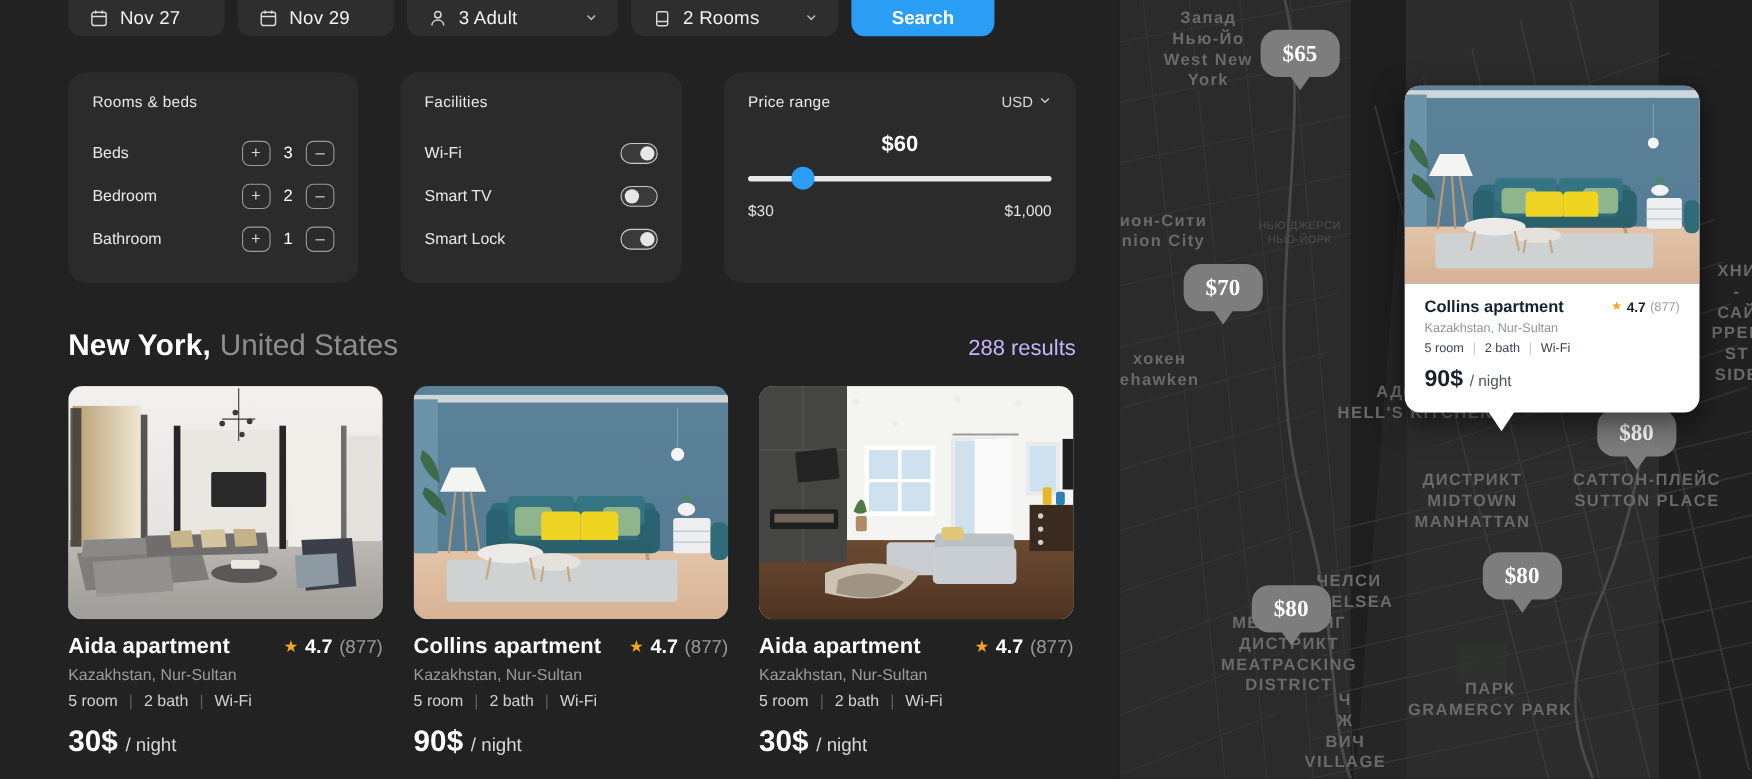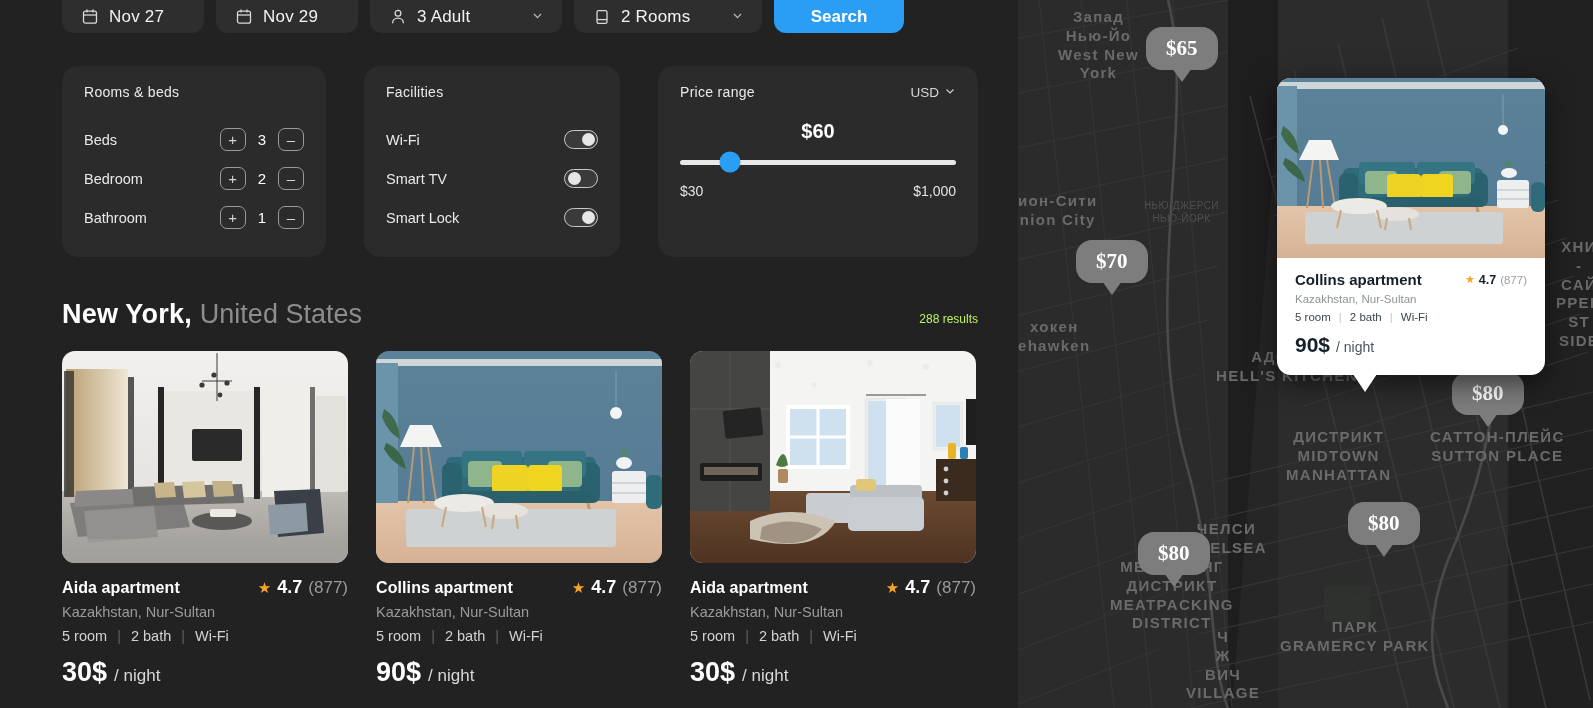--- a/index.html
+++ b/index.html
@@ -114,32 +114,32 @@
   .price-ends { display: flex; justify-content: space-between; margin-top: 12px; }
   .price-ends span { color: #e3e3e3; font-size: 14px; }
 
   
   .results-head {
     display: flex; align-items: baseline;
     padding: 42px 40px 0 62px;
   }
   .loc-city { color: #ffffff; font-size: 27px; font-weight: 700; letter-spacing: .2px; }
   .loc-country { color: #8d8d8d; font-size: 27px; font-weight: 400; margin-left: 8px; }
-  .results-count { margin-left: auto; color: #bef264; font-size: 12px; }
+  .results-count { margin-left: auto; color: #c4b5fd; font-size: 20px; }
 
   
   .cards { display: flex; gap: 28px; padding: 21px 0 0 62px; }
   .card { width: 286px; }
   .card-img {
     width: 286px; height: 212px; border-radius: 13px;
     overflow: hidden; position: relative; background: #333;
   }
   .card-img svg { display: block; width: 100%; height: 100%; }
   .card-title-row { display: flex; align-items: center; margin-top: 14px; }
-  .card-title { color: #fff; font-size: 16px; font-weight: 700; letter-spacing: .1px; }
+  .card-title { color: #fff; font-size: 20px; font-weight: 700; letter-spacing: .1px; }
   .card-rating { margin-left: auto; display: flex; align-items: center; gap: 6px; }
   .star { color: #F5A623; font-size: 15px; line-height: 1; }
   .rate-val { color: #ffffff; font-size: 18px; font-weight: 600; }
   .rate-cnt { color: #9a9a9a; font-size: 17px; }
   .card-sub { color: #9b9b9b; font-size: 14.5px; margin-top: 6px; }
   .card-meta { color: #d2d2d2; font-size: 14.5px; margin-top: 8px; display: flex; align-items: center; gap: 10px; }
   .card-meta .sep { color: #5e5e5e; }
   .card-price { margin-top: 13px; display: flex; align-items: baseline; gap: 7px; }
   .price-big { color: #ffffff; font-size: 27px; font-weight: 700; }
   .price-unit { color: #d8d8d8; font-size: 17px; }

